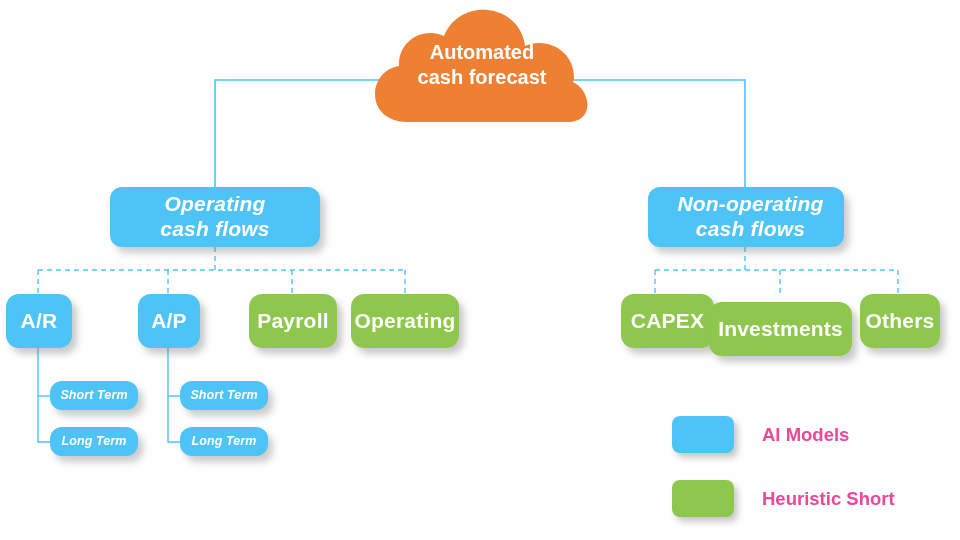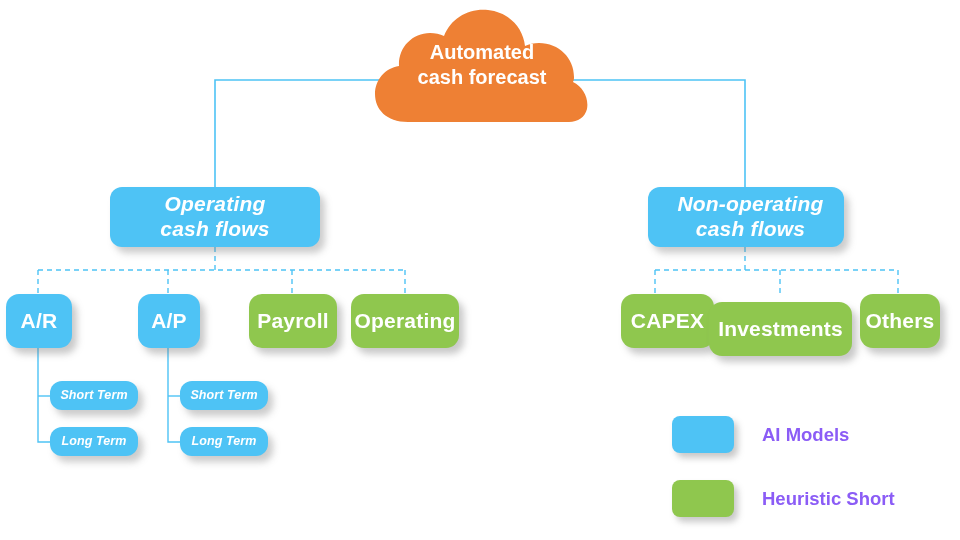--- a/index.html
+++ b/index.html
@@ -95,21 +95,21 @@
     width: 62px;
     height: 37px;
     border-radius: 8px;
     box-shadow: 4px 5px 6px rgba(120,120,120,0.40);
     flex: 0 0 auto;
   }
   .legend-swatch.blue  { background: #4ec3f5; }
   .legend-swatch.green { background: #8fc74e; }
   .legend-text {
     margin-left: 28px;
-    color: #8b5cf6;
+    color: #ec4899;
     font-weight: bold;
     font-size: 18.5px;
     white-space: nowrap;
   }
 </style>
 </head>
 <body>
 
 <div id="canvas">
 

